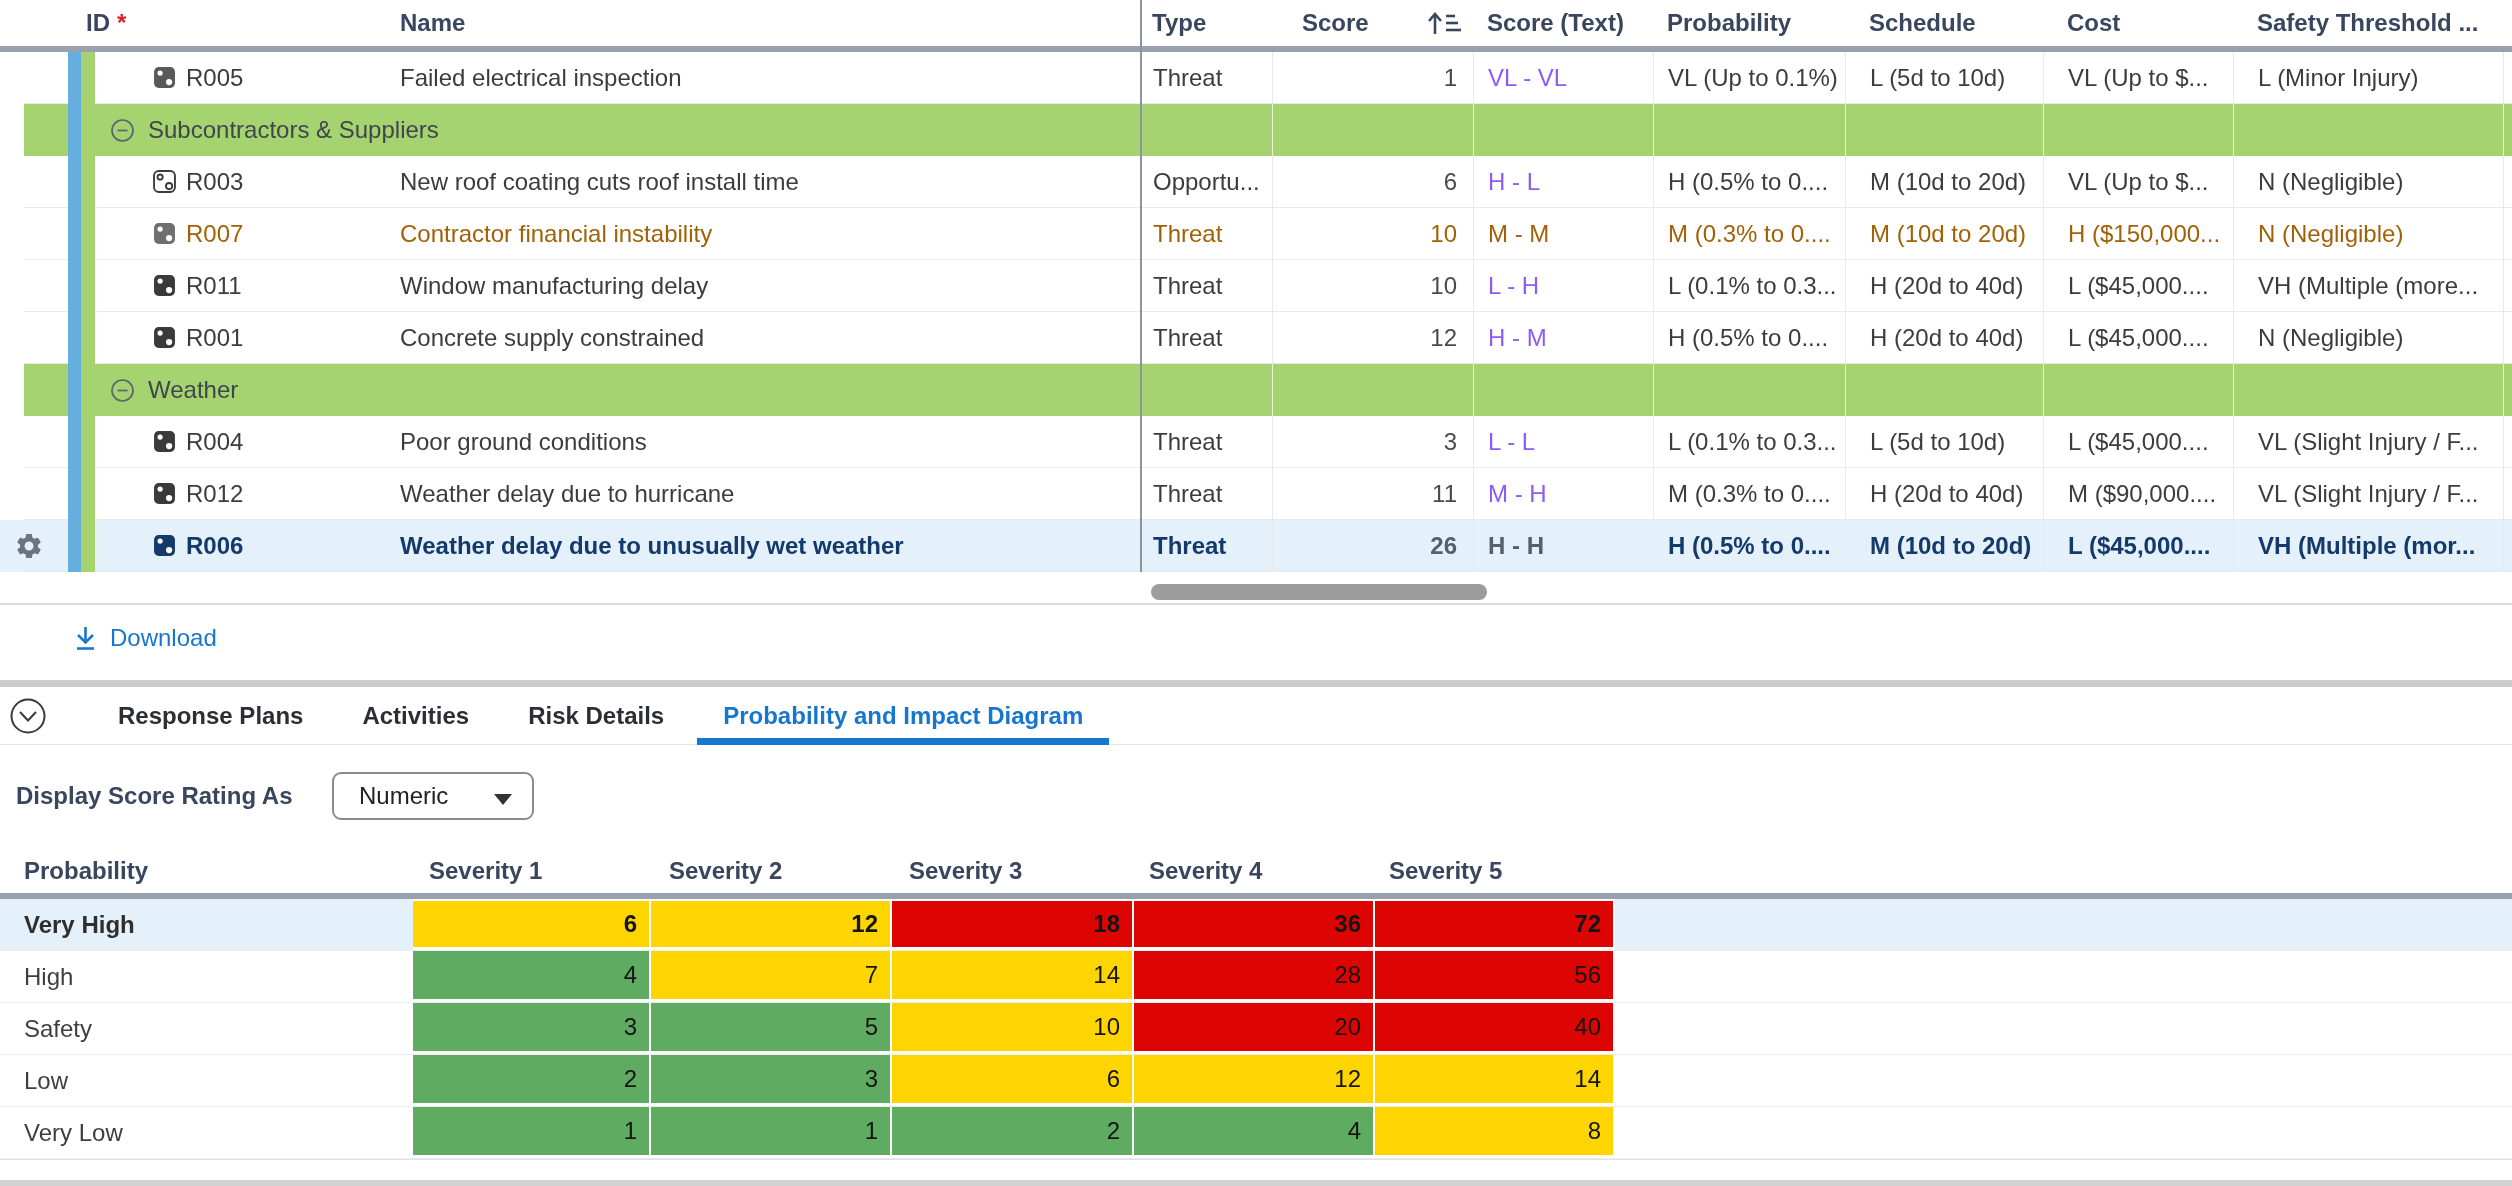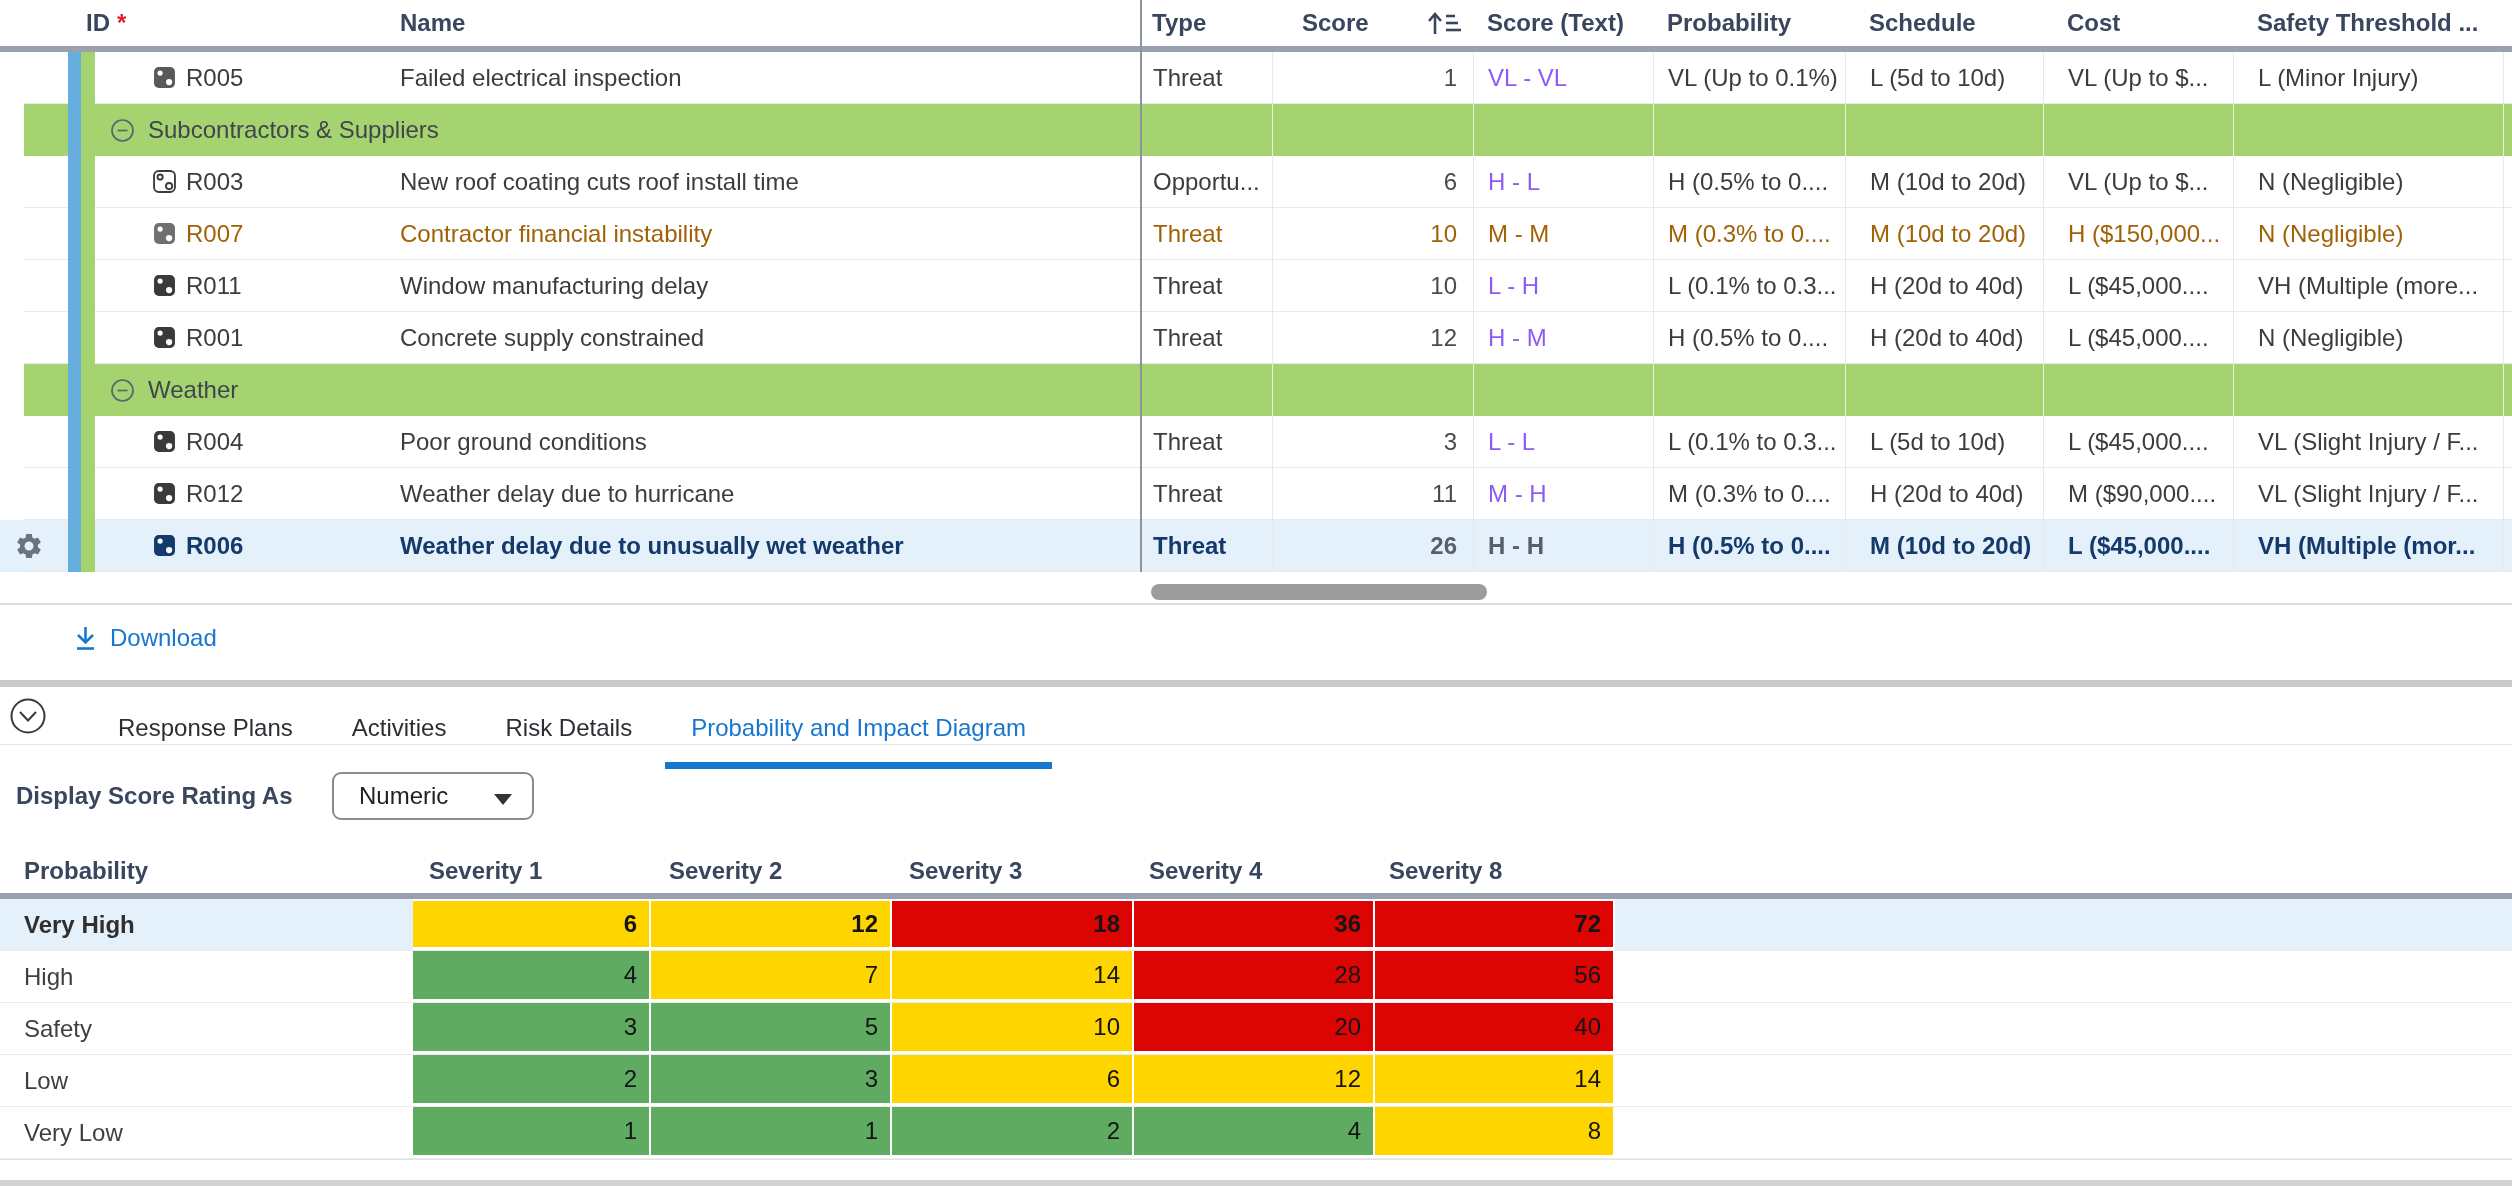--- a/index.html
+++ b/index.html
@@ -65,21 +65,21 @@
   #freeze-line{left:1140px;top:0;width:2px;height:572px;background:#8d949c;z-index:6;}
   #scroll-thumb{left:1151px;top:584px;width:336px;height:16px;border-radius:8px;background:#9c9c9c;}
   #divider-thin{left:0;top:603px;width:2512px;height:2px;background:#dadada;}
   
   #download{left:72px;top:618px;height:40px;display:flex;align-items:center;gap:11px;color:#1777cf;cursor:pointer;}
   
   #divider-thick{left:0;top:680px;width:2512px;height:7px;background:#cbcbcb;}
   #tabbar{left:0;top:687px;width:2512px;height:58px;display:flex;align-items:center;padding-left:8px;box-sizing:border-box;}
   #tabbar-border{left:0;top:744px;width:2512px;height:1px;background:#e6e6e6;}
   #collapse-btn{width:40px;height:40px;flex:none;margin-right:44px;}
-  .tab{position:relative;height:58px;display:flex;align-items:center;padding:12px 26px;margin-right:7px;font-weight:normal;color:#2b2f33;cursor:pointer;z-index:2;text-align:center;}
+  .tab{position:relative;height:58px;display:flex;align-items:center;padding:0 26px;margin-right:7px;font-weight:bold;color:#2b2f33;cursor:pointer;z-index:2;text-align:center;}
   .tab.active{color:#1777cf;}
   .tab.active::after{content:"";position:absolute;left:0;right:0;bottom:0;height:7px;background:#1777cf;}
   
   #score-rating-label{left:16px;top:772px;height:48px;display:flex;align-items:center;font-weight:bold;color:#39465e;}
   #score-rating-select{left:332px;top:772px;width:202px;height:48px;border:2px solid #8c8c8c;border-radius:9px;box-sizing:border-box;display:flex;align-items:center;padding-left:25px;color:#222;background:#fff;cursor:pointer;}
   #score-rating-select .caret{position:absolute;right:20px;top:20px;width:0;height:0;border-left:9px solid transparent;border-right:9px solid transparent;border-top:11px solid #333;}
   
   #matrix{position:absolute;left:0;top:848px;width:2512px;}
   .m-header{display:flex;height:45px;align-items:center;font-weight:bold;color:#39465e;}
   .mh{box-sizing:border-box;white-space:nowrap;}
@@ -408,21 +408,21 @@
   <span class="caret"></span>
 </div>
 
 <div id="matrix">
   <div class="m-header">
       <div class="mh mh-label">Probability</div>
       <div class="mh mh-sev">Severity 1</div>
       <div class="mh mh-sev">Severity 2</div>
       <div class="mh mh-sev">Severity 3</div>
       <div class="mh mh-sev">Severity 4</div>
-      <div class="mh mh-sev">Severity 8</div>
+      <div class="mh mh-sev">Severity 5</div>
     </div>
   <div class="m-bar"></div>
   <div>
       <div class="m-row selected">
     <div class="m-label">Very High</div>
   <div class="m-cell" style="width: 238px; background: rgb(255, 213, 0);">6</div>
         <div class="m-cell" style="width: 241px; background: rgb(255, 213, 0);">12</div>
         <div class="m-cell" style="width: 242px; background: rgb(221, 4, 4);">18</div>
         <div class="m-cell" style="width: 241px; background: rgb(221, 4, 4);">36</div>
         <div class="m-cell" style="width: 240px; background: rgb(221, 4, 4);">72</div>

